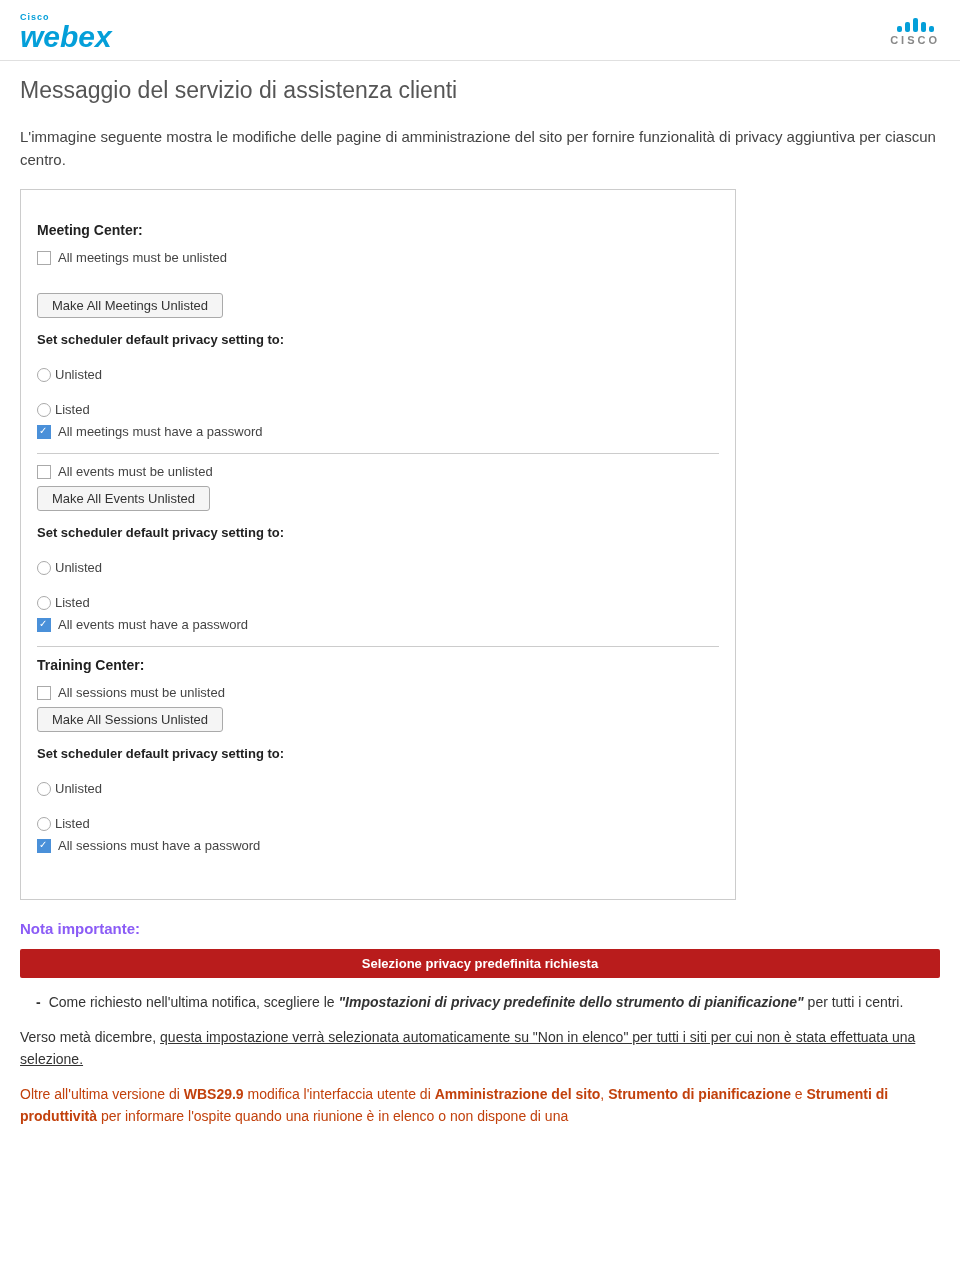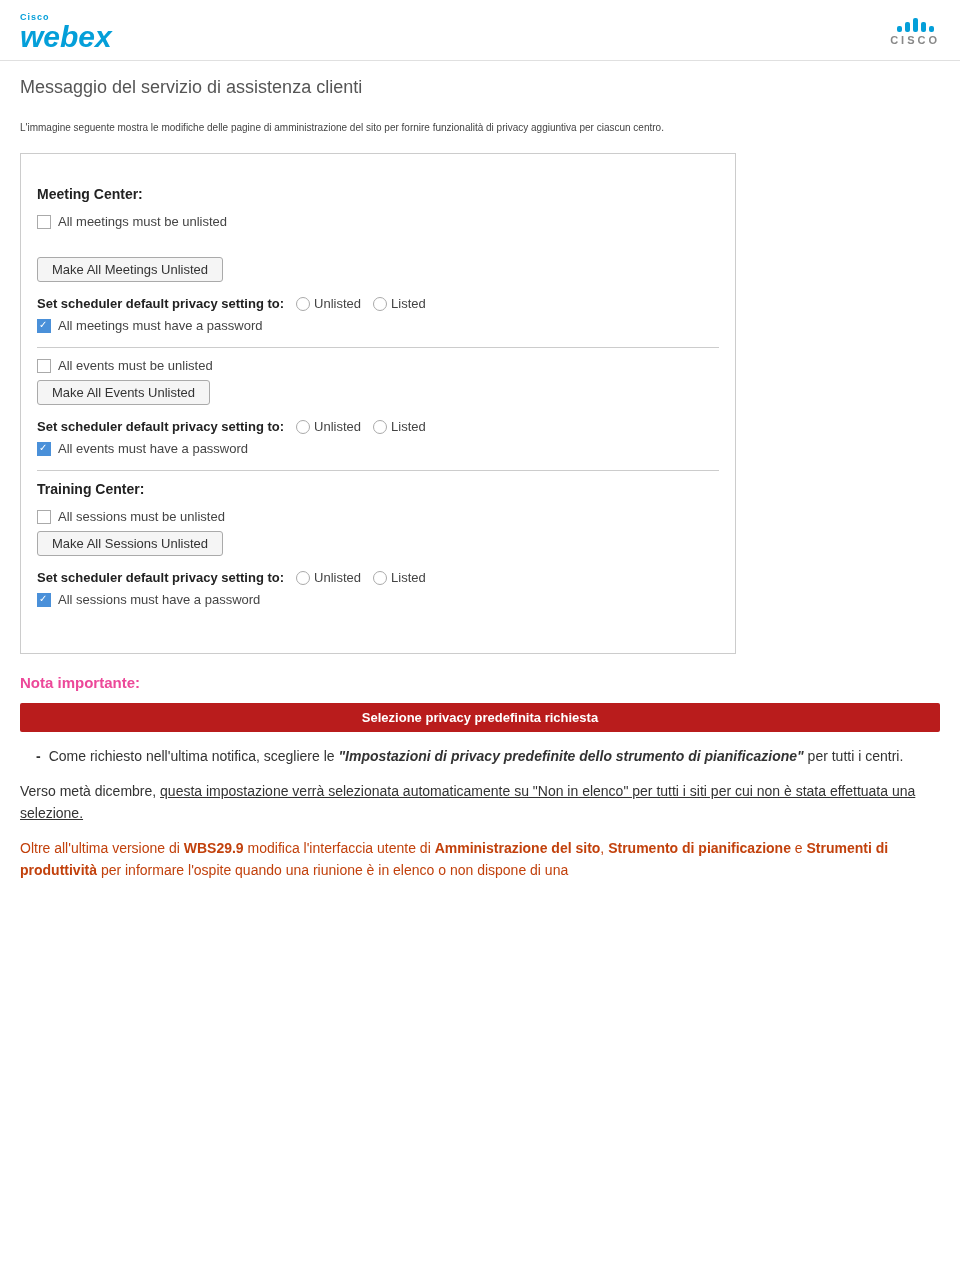--- a/index.html
+++ b/index.html
@@ -20,32 +20,32 @@
       align-items: center;
       padding: 12px 20px 8px 20px;
       border-bottom: 1px solid #e0e0e0;
     }
     .logo-webex {
       display: flex;
       align-items: center;
     }
 
     .page-title {
-      font-size: 18px;
+      font-size: 23px;
       font-weight: normal;
       color: #555;
       padding: 16px 4px 12px 20px;
     }
 
     .content {
       padding: 10px 20px 20px 20px;
     }
 
     .intro-text {
-      font-size: 10px;
+      font-size: 15px;
       color: #444;
       margin-bottom: 18px;
       line-height: 1.5;
     }
 
     
     .admin-panel {
       border: 1px solid #ccc;
       padding: 32px 16px;
       margin-bottom: 20px;
@@ -104,23 +104,24 @@
       padding: 4px 14px;
       font-size: 13px;
       color: #333;
       cursor: pointer;
       margin-bottom: 7px;
     }
 
     .privacy-row {
       display: flex;
       align-items: flex-start;
-      gap: 12px;
+      gap: 20px;
       margin-bottom: 7px;
       font-size: 13px;
+      flex-direction: column;
     }
     .privacy-label {
       font-weight: bold;
       color: #222;
       font-size: 13px;
     }
 
     .radio-option {
       display: flex;
       align-items: center;
@@ -141,21 +142,21 @@
     .section-divider {
       border: none;
       border-top: 1px solid #ccc;
       margin: 4px 0 10px 0;
     }
 
     
     .nota-title {
       font-size: 15px;
       font-weight: bold;
-      color: #ec4899;
+      color: #8b5cf6;
       margin-bottom: 12px;
     }
 
     .blue-banner {
       background: #b91c1c;
       color: #fff;
       text-align: center;
       font-size: 13px;
       font-weight: bold;
       padding: 7px 10px;

